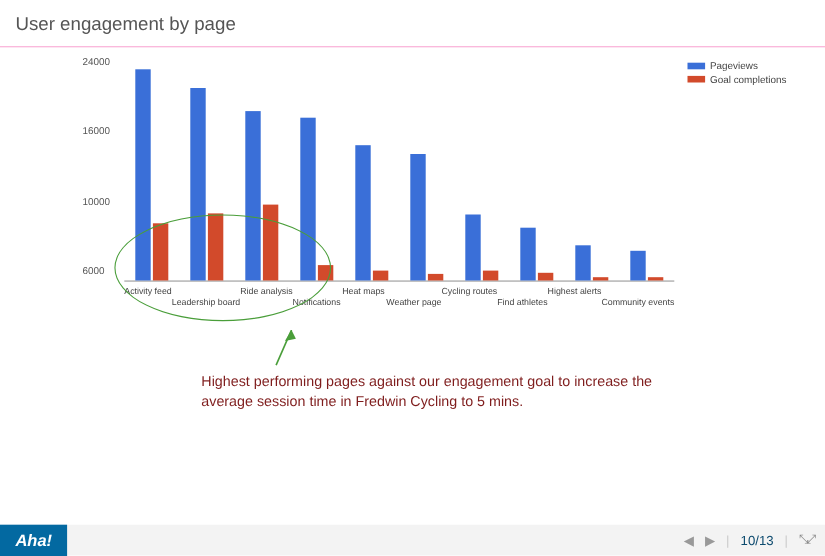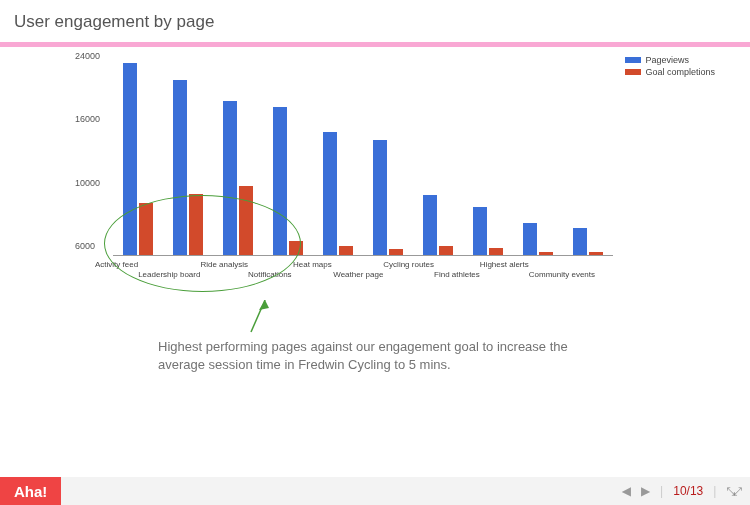--- a/index.html
+++ b/index.html
@@ -1,49 +1,49 @@
 <!DOCTYPE html>
 <html><head>
 <meta charset="utf-8">
 <style>
   html,body{margin:0;padding:0;width:750px;height:505px;font-family:Arial,Helvetica,sans-serif;background:#fff;color:#333;overflow:hidden}
-  .slide-title{font-size:17px;color:#555;padding:12px 0 10px 14px;border-bottom:5px solid #f9a8d4}
+  .slide-title{font-size:17px;color:#555;padding:12px 0 10px 14px;border-bottom:1px solid #f9a8d4}
   .chart-wrap{position:absolute;left:75px;top:55px;width:600px}
   .chart-title{font-size:10px;font-weight:bold;color:#222;margin:0 0 6px 30px}
   .plot-row{display:flex;align-items:flex-start}
   .yaxis{display:flex;flex-direction:column;justify-content:space-between;height:200px;width:34px;font-size:9px;color:#555;text-align:left;padding-right:4px}
   .yaxis span{display:block;transform:translateY(-4px)}
   .plot{position:relative;width:500px;height:200px;border-bottom:1px solid #999}
   .plot-inner{position:absolute;left:0;bottom:0;width:100%;display:flex;align-items:flex-end}
   .group{flex:1;display:flex;justify-content:center;align-items:flex-end;gap:2px}
   .bar{width:14px}
   .bar.page{background:#3a6fd8}
   .bar.goal{background:#d24a2b}
-  .xaxis{display:flex;width:500px;margin-left:20px;margin-top:4px}
+  .xaxis{display:flex;width:500px;margin-left:38px;margin-top:4px}
   .xlabel{flex:1;font-size:8px;color:#444;text-align:center;white-space:nowrap}
   .xlabel:nth-child(odd){transform:translateY(0)}
   .xlabel:nth-child(even){transform:translateY(10px)}
   .legend{position:absolute;right:-40px;top:0;font-size:9px;color:#444}
   .legend-row{display:flex;align-items:center;gap:4px;margin-bottom:2px}
   .swatch{width:16px;height:6px}
   .swatch.page{background:#3a6fd8}
   .swatch.goal{background:#d24a2b}
 
   
   .ellipse{position:absolute;border:1.5px solid #4a9e3a;border-radius:50%;width:195px;height:95px;left:104px;top:195px;pointer-events:none}
   .arrow{position:absolute;left:245px;top:300px;pointer-events:none}
-  .caption{position:absolute;left:158px;top:338px;width:430px;font-size:13px;color:#737373;line-height:1.35}
+  .caption{position:absolute;left:183px;top:338px;width:430px;font-size:13px;color:#7f1d1d;line-height:1.35}
 
   
   .footer{position:absolute;left:0;bottom:0;width:100%;height:28px;background:#f3f3f3;display:flex;align-items:center;justify-content:space-between;font-size:12px}
-  .brand{background:#ef4444;color:#fff;font-weight:bold;padding:6px 14px;font-size:15px}
+  .brand{background:#0369a1;color:#fff;font-weight:bold;font-style:italic;padding:6px 14px;font-size:15px}
   .nav{display:flex;align-items:center;gap:10px;padding-right:10px;color:#888}
   .nav span{cursor:default}
   .nav .btn{font-size:12px;color:#999}
-  .nav .page{color:#b91c1c}
+  .nav .page{color:#0c4a6e}
   .nav .fs{font-size:11px;letter-spacing:-2px}
 </style>
 </head>
 <body>
 
 <div class="slide-title">User engagement by page</div>
 
 <div class="chart-wrap">
   <div class="plot-row">
     <div class="yaxis" id="yaxis">

